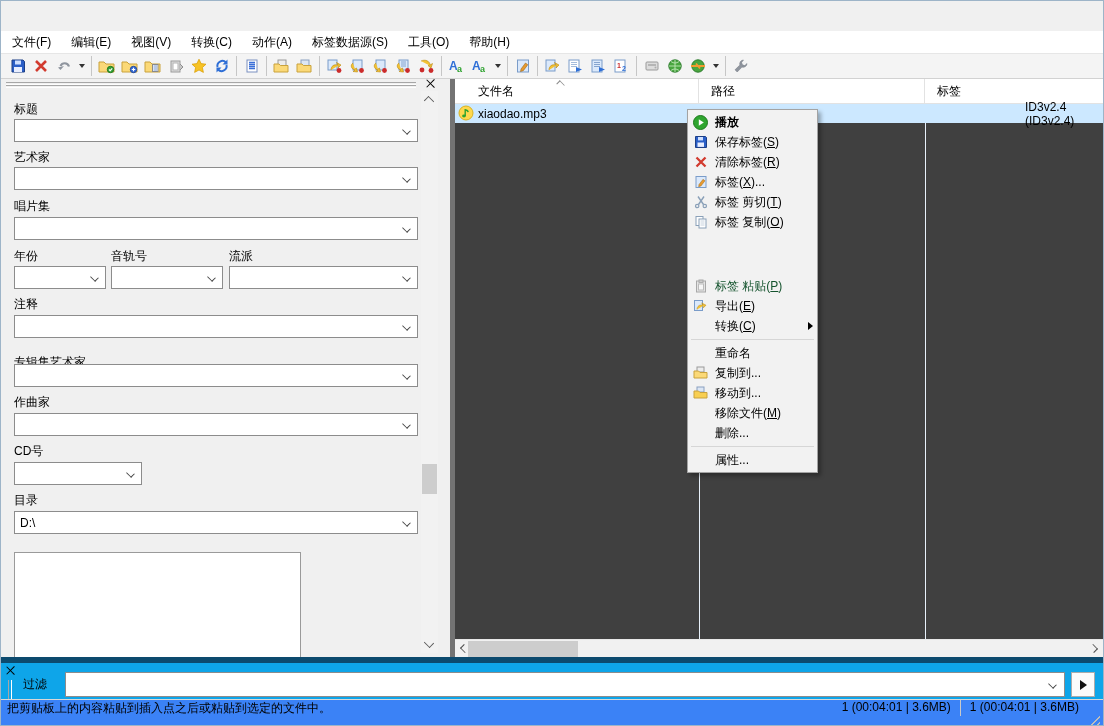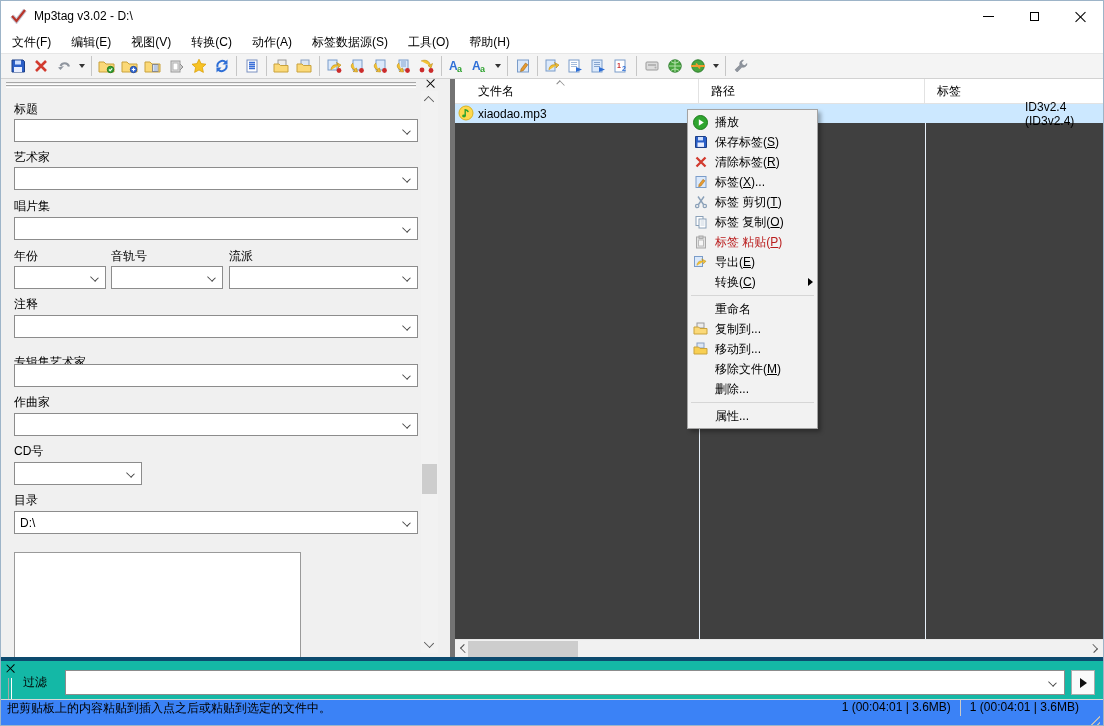--- a/index.html
+++ b/index.html
@@ -80,29 +80,29 @@
   .harrow { position:absolute; top:5px; width:7px; height:7px; border-right:1.6px solid #4a4a4a; border-bottom:1.6px solid #4a4a4a; }
   .harrow.left { left:6px; transform:rotate(135deg) scale(.8,1); }
   .harrow.right { right:6px; transform:rotate(-45deg) scale(.8,1); }
   .hthumb { position:absolute; left:13px; top:1px; width:110px; height:16px; background:#cdcdcd; }
 
   
   .ctxmenu { position:absolute; left:686px; top:108px; width:131px; background:#f2f2f2;
              border:1px solid #a3a3a3; box-shadow:3px 3px 4px rgba(0,0,0,.30); padding:2px 0; z-index:50; }
   .mi { height:20px; display:flex; align-items:center; padding:0 4px 0 3px; white-space:nowrap; }
   .mi .ico { width:19px; height:16px; margin-right:5px; display:flex; align-items:center; justify-content:center; flex:none; }
-  .mi.bold { font-weight:normal; }
-  .mi.disabled { color:#b91c1c; }
+  .mi.bold { font-weight:bold; }
+  .mi.disabled { color:#14532d;margin-top:44px; }
   .mi u { text-decoration:underline; }
   .msep { height:1px; background:#d6d6d6; margin:3px 3px; }
   .subarrow { margin-left:auto; width:0; height:0; border-left:5px solid #000;
               border-top:4px solid transparent; border-bottom:4px solid transparent; }
 
   
-  .filterbar { position:absolute; top:656px; left:0; right:0; height:42px; background:#14b8a6; border-top:4px solid #0c4a6e; }
+  .filterbar { position:absolute; top:656px; left:0; right:0; height:42px; background:#0ea5e9; border-top:6px solid #0c4a6e; }
   .fclose { position:absolute; left:5px; top:3px; }
   .fgrip { position:absolute; left:7px; top:17px; height:22px; width:4px;
            border-left:1px solid #a6a6a6; border-right:1px solid #fdfdfd; }
   .flabel { position:absolute; left:22px; top:13px; }
   .finput { position:absolute; left:64px; top:9px; width:1000px; height:25px; border:1px solid #8c8c8c; background:#fff; }
   .finput .chev { position:absolute; right:8px; top:8px; width:7px; height:7px;
            border-right:1.4px solid #444; border-bottom:1.4px solid #444; transform:rotate(45deg) scale(1,.75); }
   .frun { position:absolute; right:8px; top:9px; width:24px; height:25px; background:#fbfbfb;
           border:1px solid #ababab; display:flex; align-items:center; justify-content:center; }
   .frun .tri { width:0; height:0; border-left:7px solid #111; border-top:5px solid transparent; border-bottom:5px solid transparent; }
@@ -115,40 +115,20 @@
   .sgrip { width:13px; height:13px; margin-left:8px; align-self:flex-end;
            background:repeating-linear-gradient(135deg,#bdbdbd 0 1px,transparent 1px 4px); 
            clip-path:polygon(100% 0,100% 100%,0 100%); }
   svg { display:block; }
 </style>
 </head>
 <body>
 
 <div class="window">
 
-  <div class="titlebar">
-    <span>
-      <svg width="17" height="16" viewBox="0 0 17 16">
-          <path d="M2 8l4.5 5L15 2" fill="none" stroke="#c9c9d6" stroke-width="4.4"></path>
-          <path d="M2 8l4.5 5L15 2" fill="none" stroke="#b8352a" stroke-width="2.2"></path>
-        </svg>
-    </span>
-    <span class="ttl">Mp3tag v3.02  -  D:\</span>
-    <div class="wbtns">
-      <div class="wbtn">
-          <span class="glyph-min"></span>
-        </div>
-      <div class="wbtn">
-          <span class="glyph-max"></span>
-        </div>
-      <div class="wbtn">
-          <span class="glyph-x"></span>
-        </div>
-    </div>
-  </div>
 
   <div class="menubar">
     <span class="menuitem">文件(F)</span>
     <span class="menuitem">编辑(E)</span>
     <span class="menuitem">视图(V)</span>
     <span class="menuitem">转换(C)</span>
     <span class="menuitem">动作(A)</span>
     <span class="menuitem">标签数据源(S)</span>
     <span class="menuitem">工具(O)</span>
     <span class="menuitem">帮助(H)</span>

